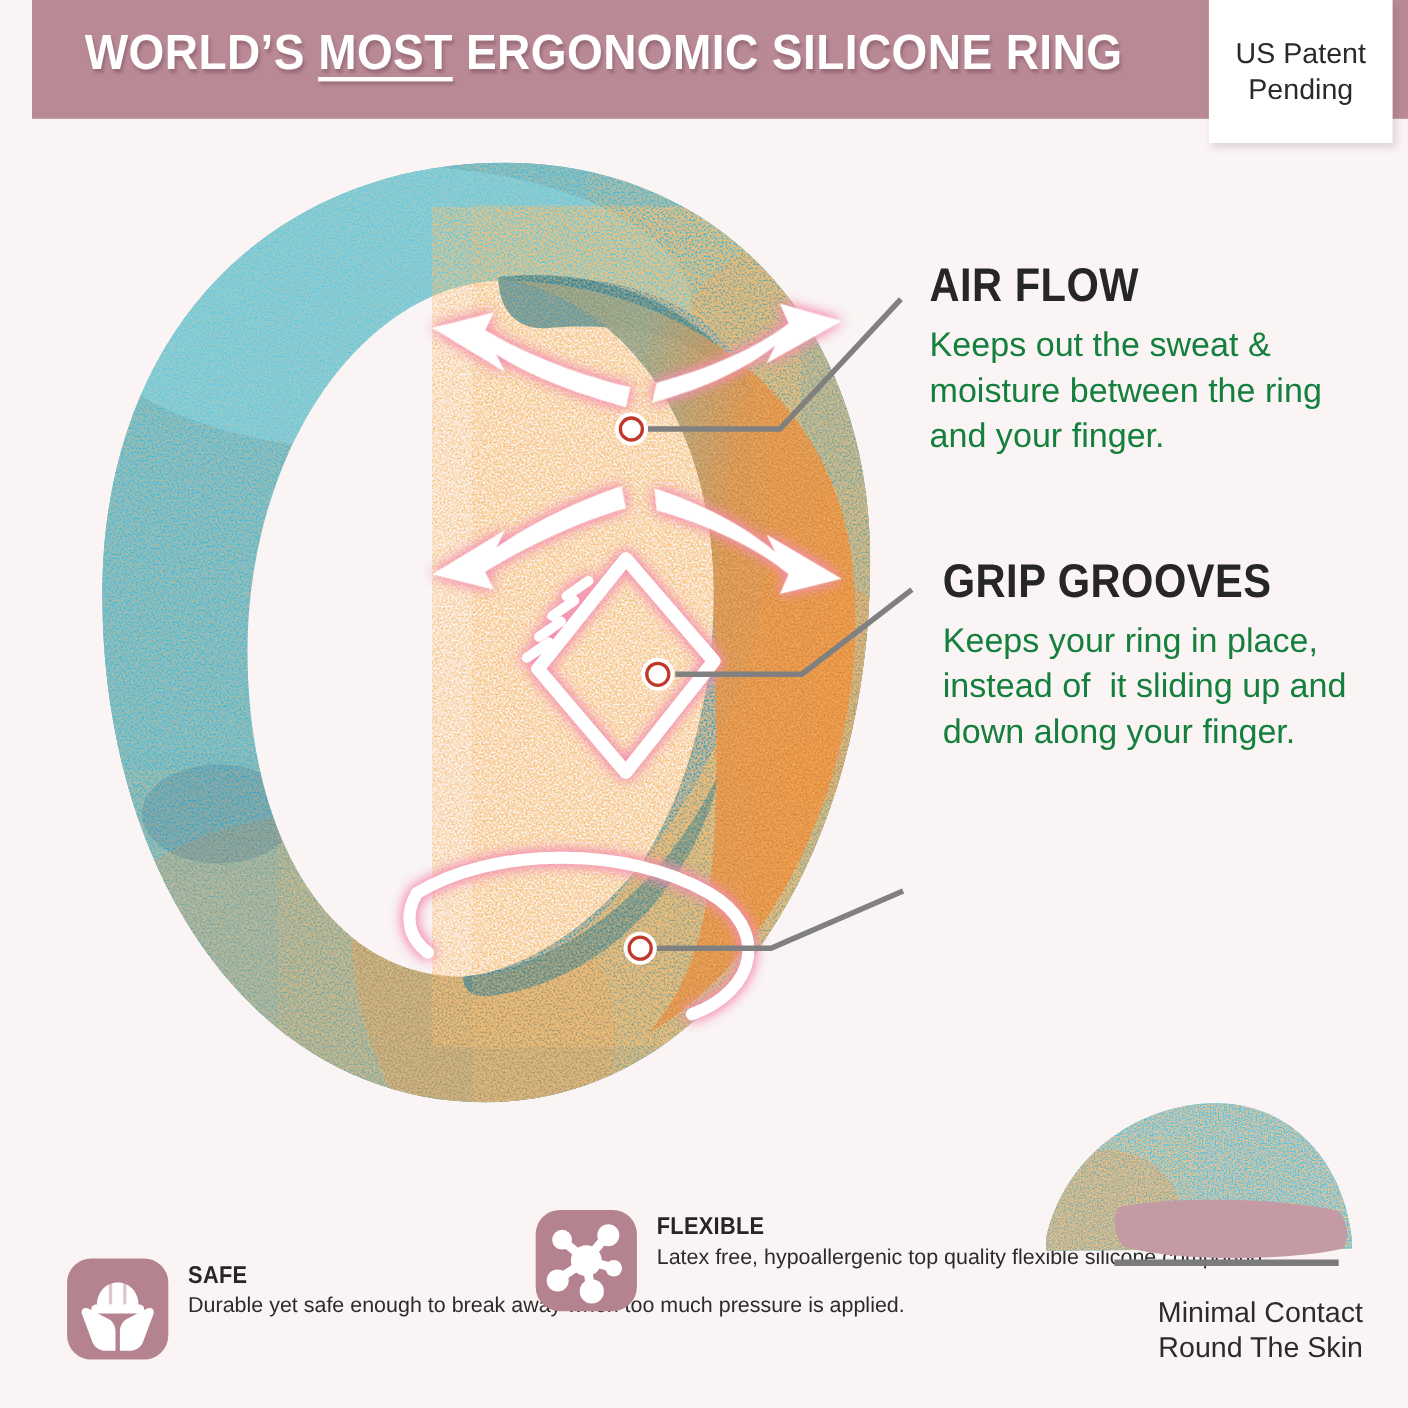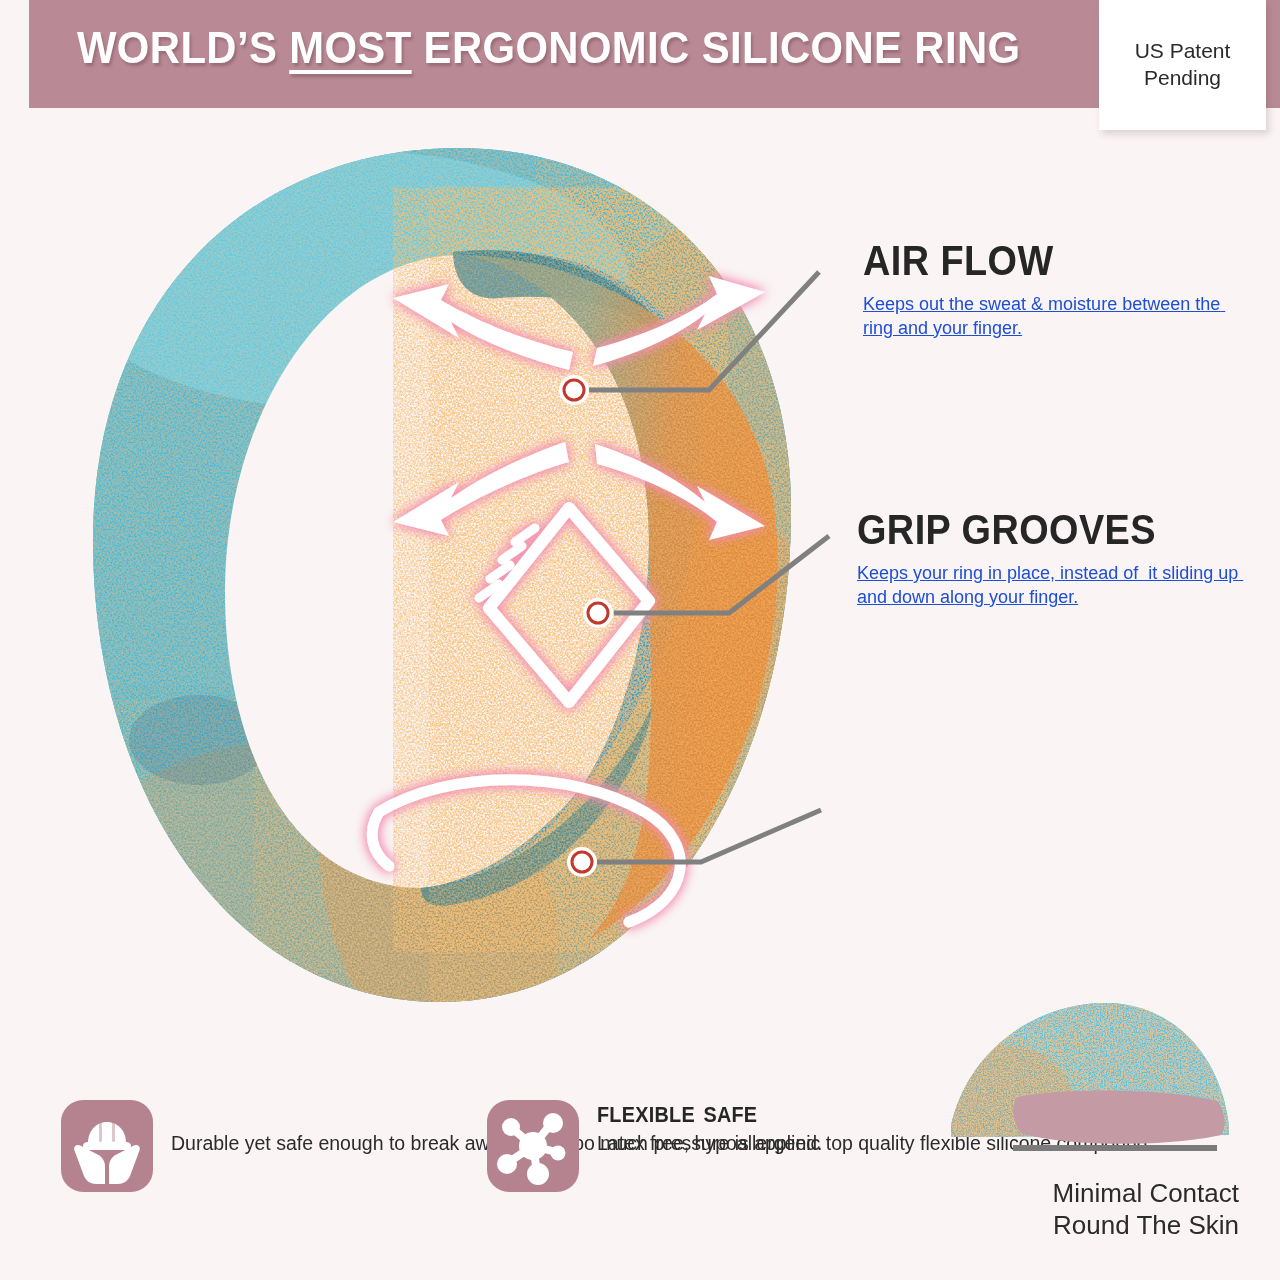--- a/index.html
+++ b/index.html
@@ -32,54 +32,53 @@
   }
   .header-title .u{ text-decoration:underline; text-underline-offset:7px; text-decoration-thickness:4px;}
   .patent-box{
     position:absolute;left:1070px;top:0;width:167px;height:130px;
     background:#ffffff;
     box-shadow:3px 4px 7px rgba(120,80,90,.22);
     display:flex;align-items:center;justify-content:center;
     text-align:center;
   }
   .patent-text{
-    font-size:21px;line-height:1.28;color:#2a2a2a;
+    font-size:26px;line-height:1.28;color:#2a2a2a;
     font-family:"Liberation Sans",sans-serif;
     font-weight:300;
   }
 
   
   .callout{position:absolute;}
   .callout h3{
     margin:0 0 8px 0;
     font-family:"Liberation Sans Narrow","Liberation Sans",sans-serif;
     font-weight:bold;
     font-size:43px;
     letter-spacing:0.5px;
     color:#262626;
     transform:scaleX(0.88);
     transform-origin:left center;
     white-space:nowrap;
   }
   .callout p{
     margin:0;
-    font-size:18px;
+    font-size:31px;
     line-height:1.33;
-    color:#1d4ed8;
+    color:#15803d;
     font-weight:300;
     white-space:pre-wrap;
-    text-decoration:underline;
-  }
-  #c-air{left:834px;top:236px;width:372px;}
+  }
+  #c-air{left:816px;top:236px;width:372px;}
   #c-grip{left:828px;top:505px;width:400px;}
   #c-comfort{left:828px;top:783px;width:372px;}
 
   
   .feature{position:absolute;display:flex;align-items:flex-start;}
-  #f-safe{left:32px;top:1100px;text-align:right;}
+  #f-safe{left:32px;top:1144px;}
   #f-flex{left:458px;top:1100px;}
   .feat-icon{
     width:92px;height:92px;border-radius:22px;
     background:#b5838f;flex:none;
     position:relative;
   }
   .feat-txt{margin-left:18px;padding-top:2px;}
   .feat-txt h4{
     margin:0 0 3px 0;
     font-family:"Liberation Sans Narrow","Liberation Sans",sans-serif;

